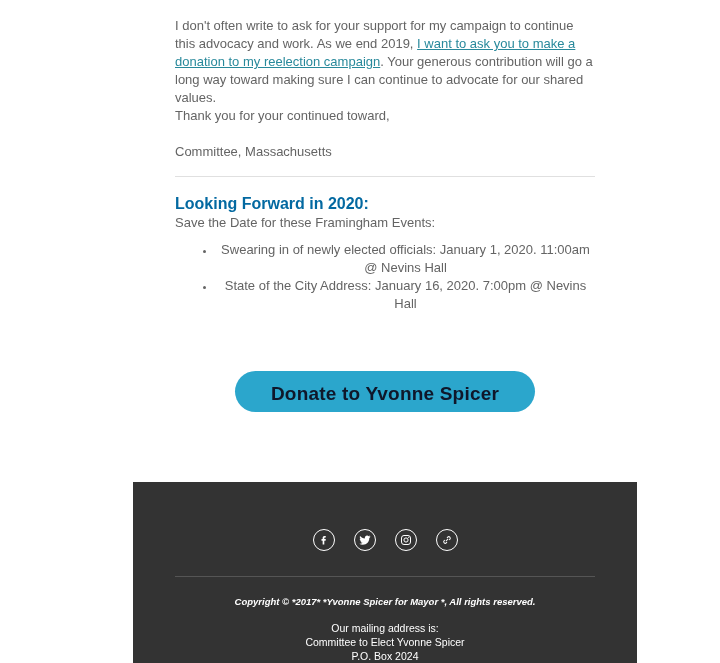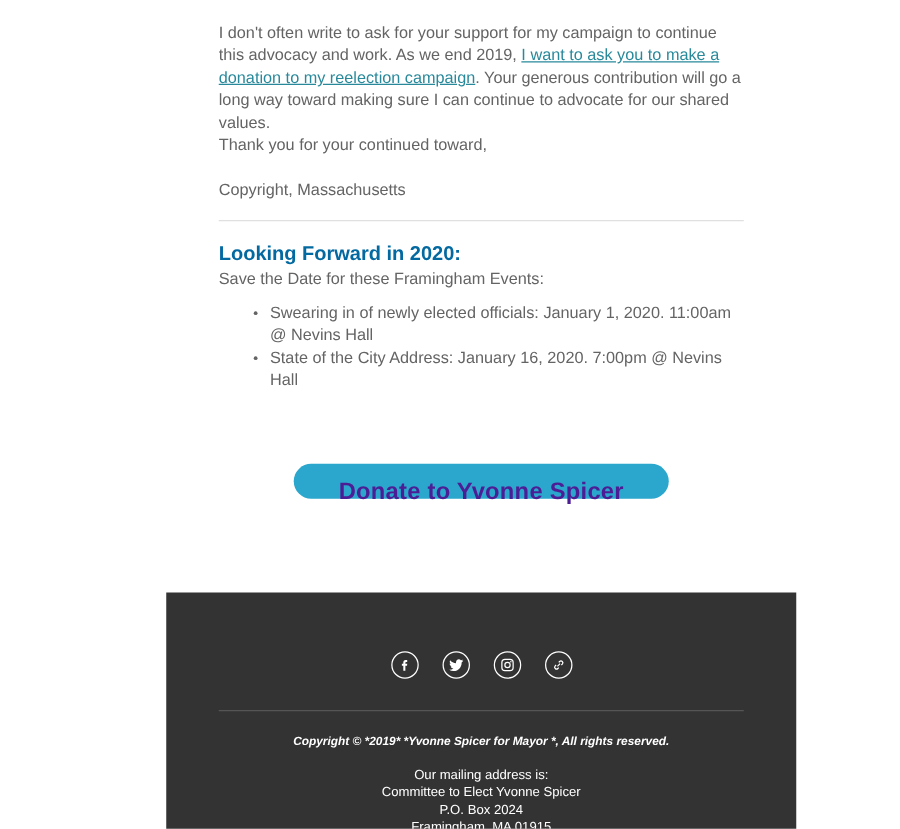--- a/index.html
+++ b/index.html
@@ -22,30 +22,31 @@
   }
   h2.section-heading {
     margin-top: 17px;
     font-size: 16px; line-height: 20px;
     font-weight: 700; color: #0369a1;
   }
   .events-intro { margin-top: 12px; }
   ul.events {
     margin: 9px 0 0 0;
     padding-left: 41px;
+    text-align: center;
   }
   ul.events li { line-height: 18px; }
   ul.events li::marker { color: #646464; font-size: 11px; }
   .button-row { margin-top: 58px; text-align: center; }
   a.donate-button {
     display: inline-block;
     background: #2BA6CC;
-    color: #4c1d95;
+    color: #0f172a;
     font-size: 19px; font-weight: 700;
-    line-height: 45px; height: 28px;
+    line-height: 45px; height: 41px;
     padding: 0 36px;
     border-radius: 23px;
     text-decoration: none;
     cursor: pointer;
     letter-spacing: 0.2px;
   }
   .footer {
     margin-top: 53px;
     background: #333333;
     color: #ffffff;
@@ -86,21 +87,21 @@
 </head>
 <body>
 
 <div class="email-wrap">
   <div class="content">
 
     <p class="intro"><span>I don't often write to ask for your support for my campaign to continue this advocacy and work. As we end 2019, </span><a class="inline-link">I want to ask you to make a donation to my reelection campaign</a><span>. Your generous contribution will go a long way toward making sure I can continue to advocate for our shared values.</span></p>
 
     <p class="thanks">Thank you for your continued toward,</p>
 
-    <p class="signature"><br><span>Copyright, Massachusetts</span></p>
+    <p class="signature"><br><span>Committee, Massachusetts</span></p>
 
     <hr class="divider">
 
     <h2 class="section-heading">Looking Forward in 2020:</h2>
 
     <p class="events-intro">Save the Date for these Framingham Events:</p>
 
     <ul class="events">
       <li>Swearing in of newly elected officials: January 1, 2020. 11:00am @ Nevins Hall</li>
       <li>State of the City Address: January 16, 2020. 7:00pm @ Nevins Hall</li>
@@ -143,18 +144,18 @@
             <path d="M15 9h2a3 3 0 0 1 0 6h-2"></path>
             <line x1="9" y1="12" x2="15" y2="12"></line>
           </g>
         </svg>
       </span>
 
     </div>
 
     <hr class="footer-divider">
 
-    <p class="copyright">Copyright © *2019* *Yvonne Spicer for Mayor *, All rights reserved.</p>
+    <p class="copyright">Copyright © *2017* *Yvonne Spicer for Mayor *, All rights reserved.</p>
 
     <p class="mailing"><span class="bold">Our mailing address is:</span><br><span>Committee to Elect Yvonne Spicer</span><br><span>P.O. Box 2024</span><br><span>Framingham, MA 01915</span></p>
 
   </div>
 </div>
 
 </body></html>

